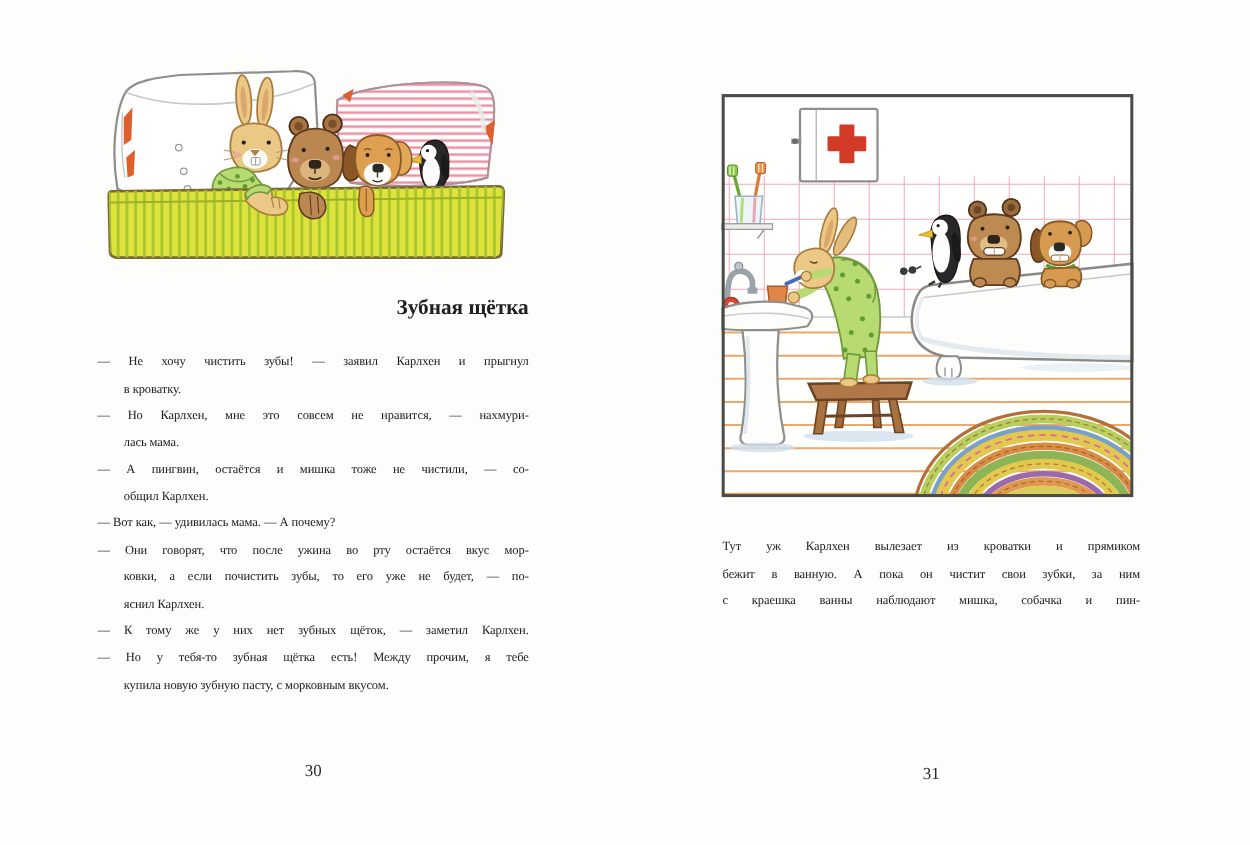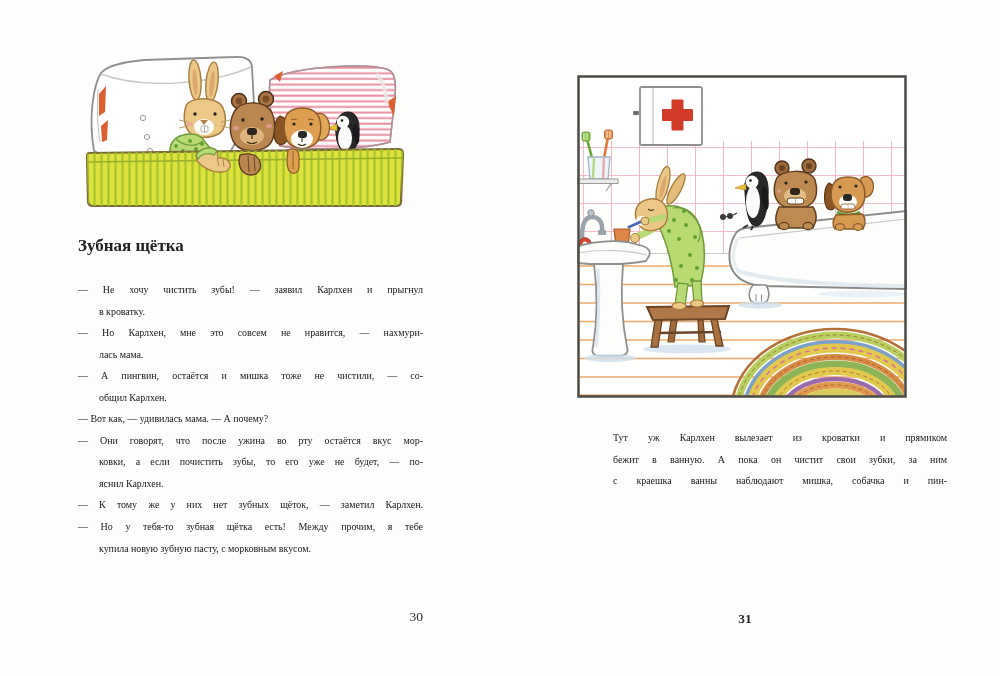--- a/index.html
+++ b/index.html
@@ -1,28 +1,28 @@
 <!DOCTYPE html>
 <html><head>
 <meta charset="utf-8">
 <style>
   html,body{margin:0;padding:0;background:#ffffff;}
   #spread{position:relative;width:1000px;height:676px;background:#fdfdfc;overflow:hidden;
           font-family:"Liberation Serif","DejaVu Serif",serif;color:#21201e;}
   .abs{position:absolute;}
-  .title{left:78px;top:236px;width:345px;text-align:left;font-weight:bold;font-size:17px;}
+  .title{left:78px;top:236px;width:345px;text-align:right;font-weight:bold;font-size:17px;}
   .textcol{font-size:10px;letter-spacing:-0.05px;}
   .ln{white-space:nowrap;line-height:21.55px;height:21.55px;}
   .ln.cont{padding-left:21px;}
   .ln.j{text-align-last:justify;text-justify:inter-word;}
   #left-text{left:78px;top:279px;width:345px;}
-  #right-text{left:578px;top:427px;width:334px;margin-left:35px;}
+  #right-text{left:578px;top:427px;width:334px;}
   .pagenum{width:345px;text-align:center;font-size:13.5px;color:#2a2a28;}
-  #pn-left{left:78px;top:609px;text-align:right;}
-  #pn-right{left:578px;top:611px;width:334px;font-weight:bold;}
+  #pn-left{left:78px;top:609px;}
+  #pn-right{left:578px;top:611px;width:334px;}
   #bed-illo{left:84px;top:54px;}
   #bath-illo{left:577px;top:75px;}
   svg{display:block;}
 </style>
 </head>
 <body>
 
 <div id="spread">
 
   <svg id="bed-illo" class="abs" width="322" height="156" viewBox="0 0 322 156">

